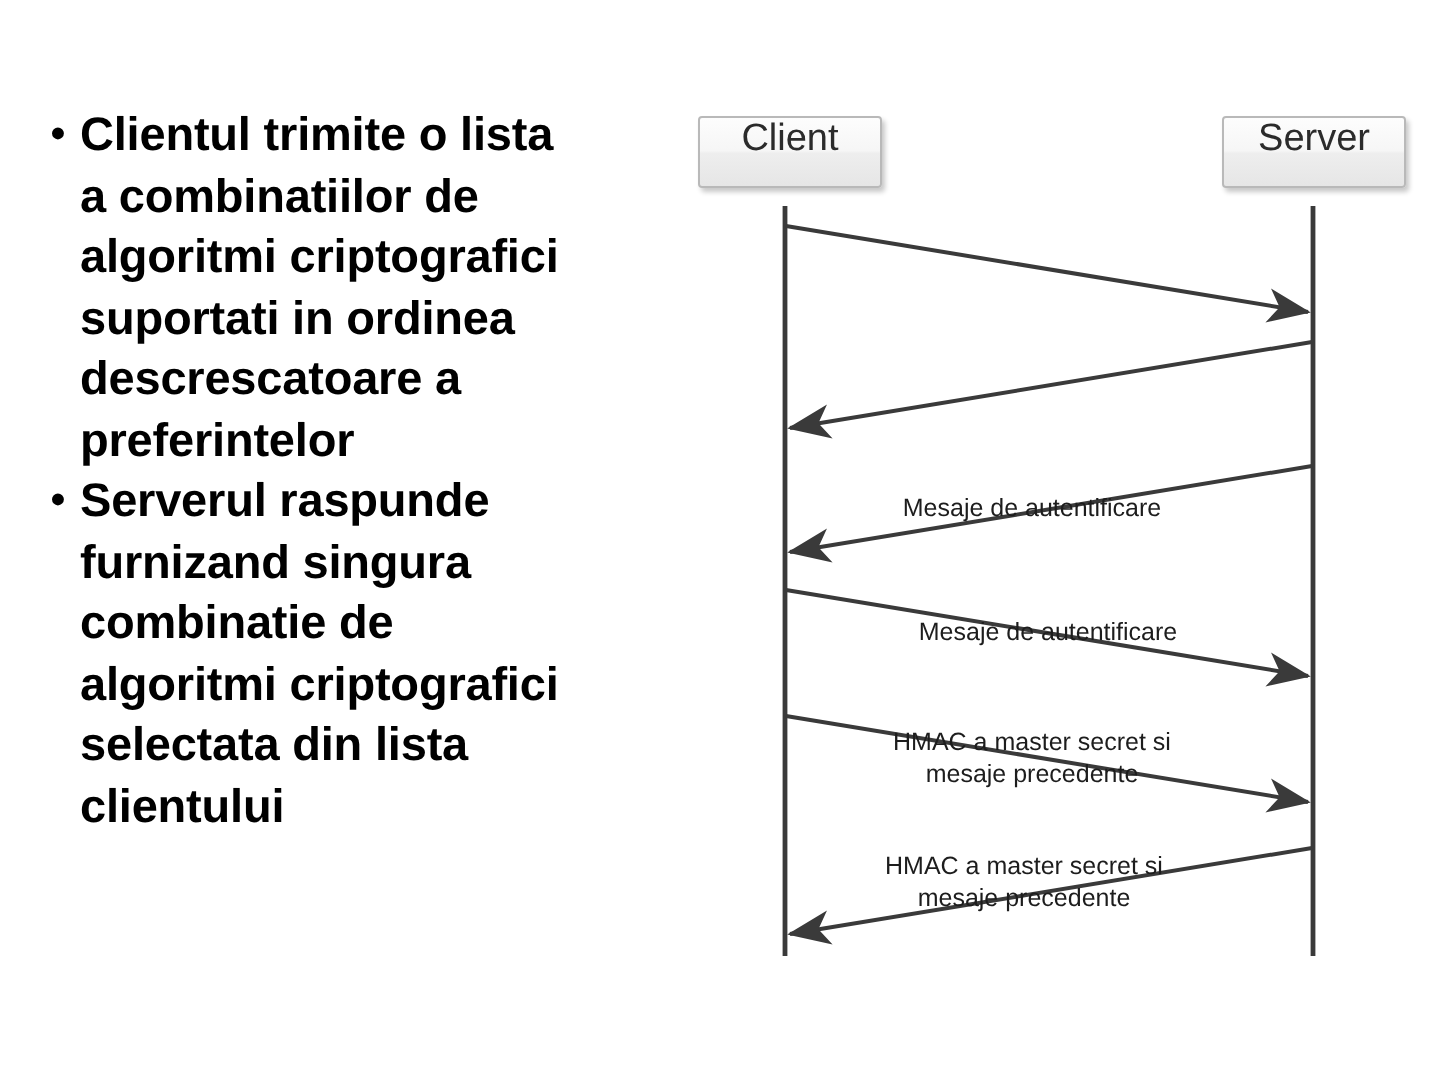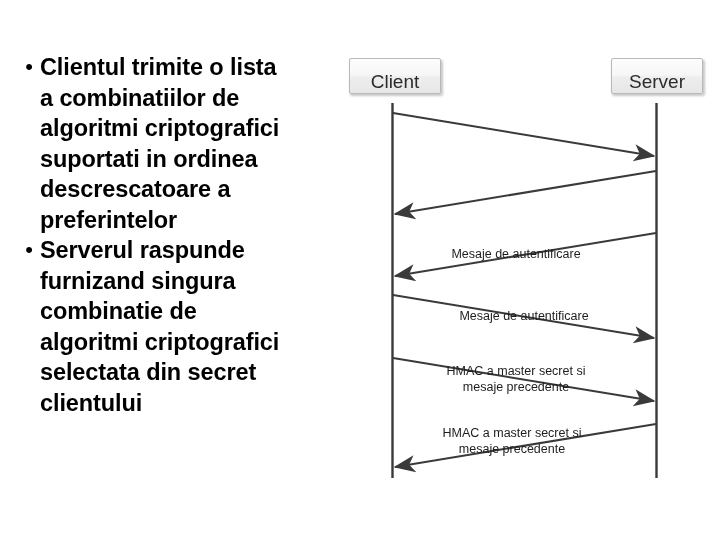--- a/index.html
+++ b/index.html
@@ -57,21 +57,21 @@
   }
 
   .actor-box {
     position: absolute;
     height: 36px;
     border: 1px solid #b9b9b9;
     border-radius: 2px;
     background: linear-gradient(180deg, #fdfdfd 0%, #f6f6f6 48%, #eeeeee 52%, #e6e6e6 100%);
     box-shadow: 1.5px 2px 2.5px rgba(0,0,0,0.22);
     display: flex;
-    align-items: flex-end;
+    align-items: flex-start;
     justify-content: center;
     font-size: 19px;
     color: #2b2b2b;
     box-sizing: border-box;
   }
   #actor-client { left: 5px;   top: 12px; width: 92px; }
   #actor-server { left: 267px; top: 12px; width: 92px; }
 
   #diagram-svg {
     position: absolute;
@@ -105,21 +105,21 @@
 descrescatoare a
 preferintelor</span>
   </div>
 
   <div class="bullet-item">
     <span class="bullet-marker">•</span>
     <span class="bullet-text">Serverul raspunde
 furnizand singura
 combinatie de
 algoritmi criptografici
-selectata din secret
+selectata din lista
 clientului</span>
   </div>
 
 </div>
 
 <div id="sequence-diagram">
 
   <div class="actor-box" id="actor-client">
     <span>Client</span>
   </div>

